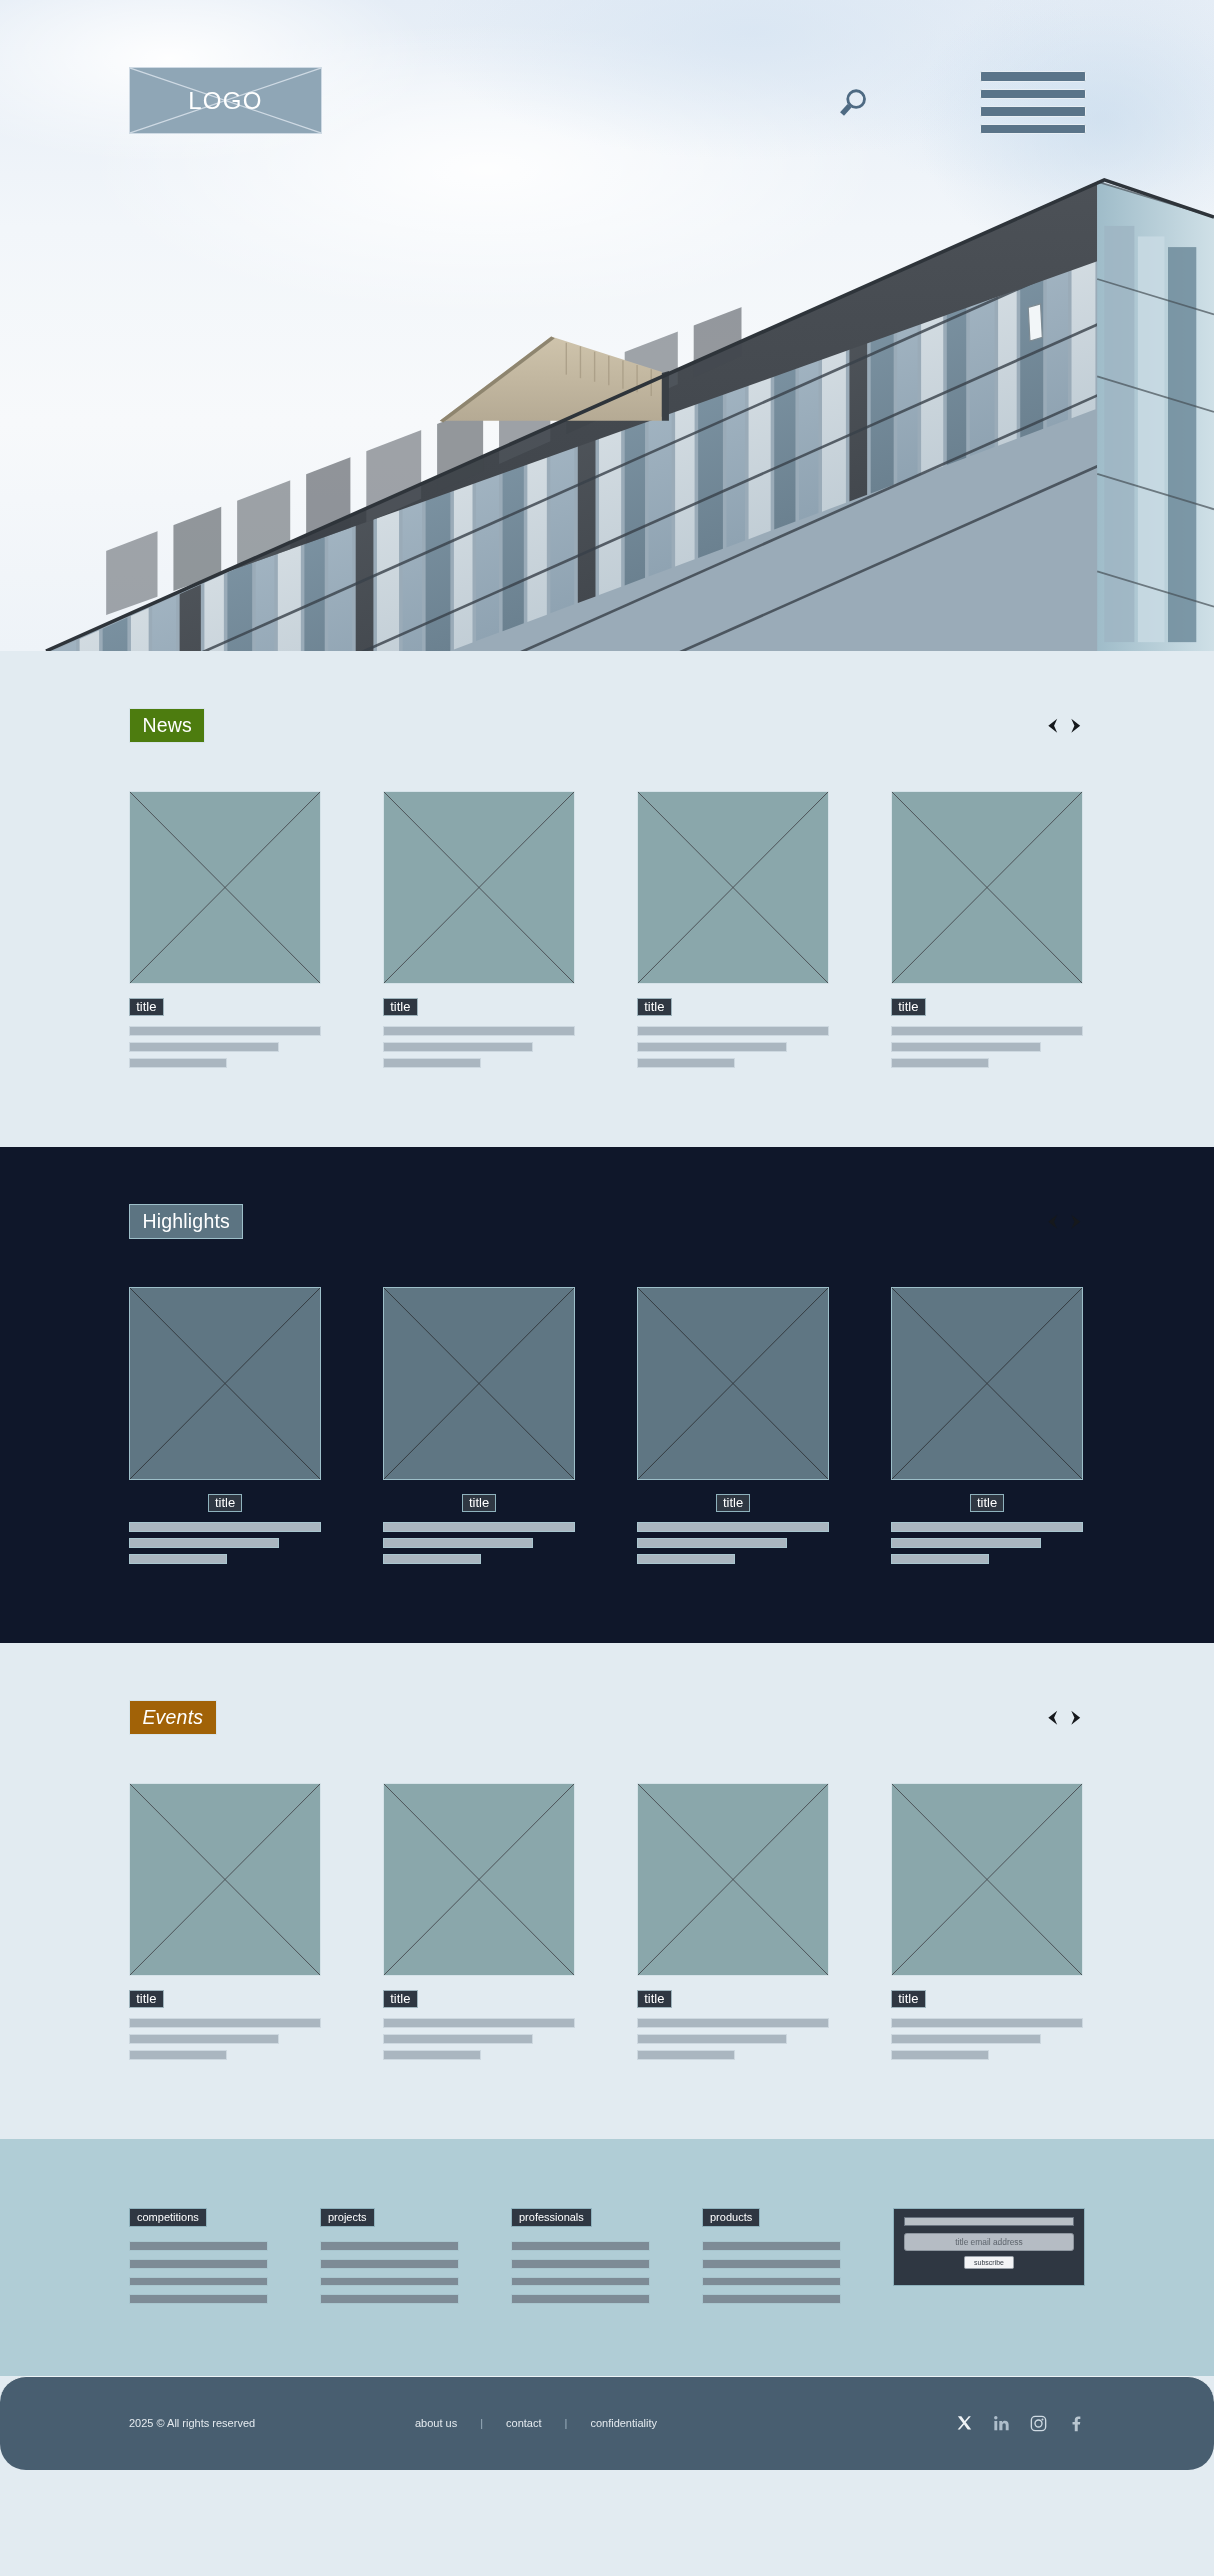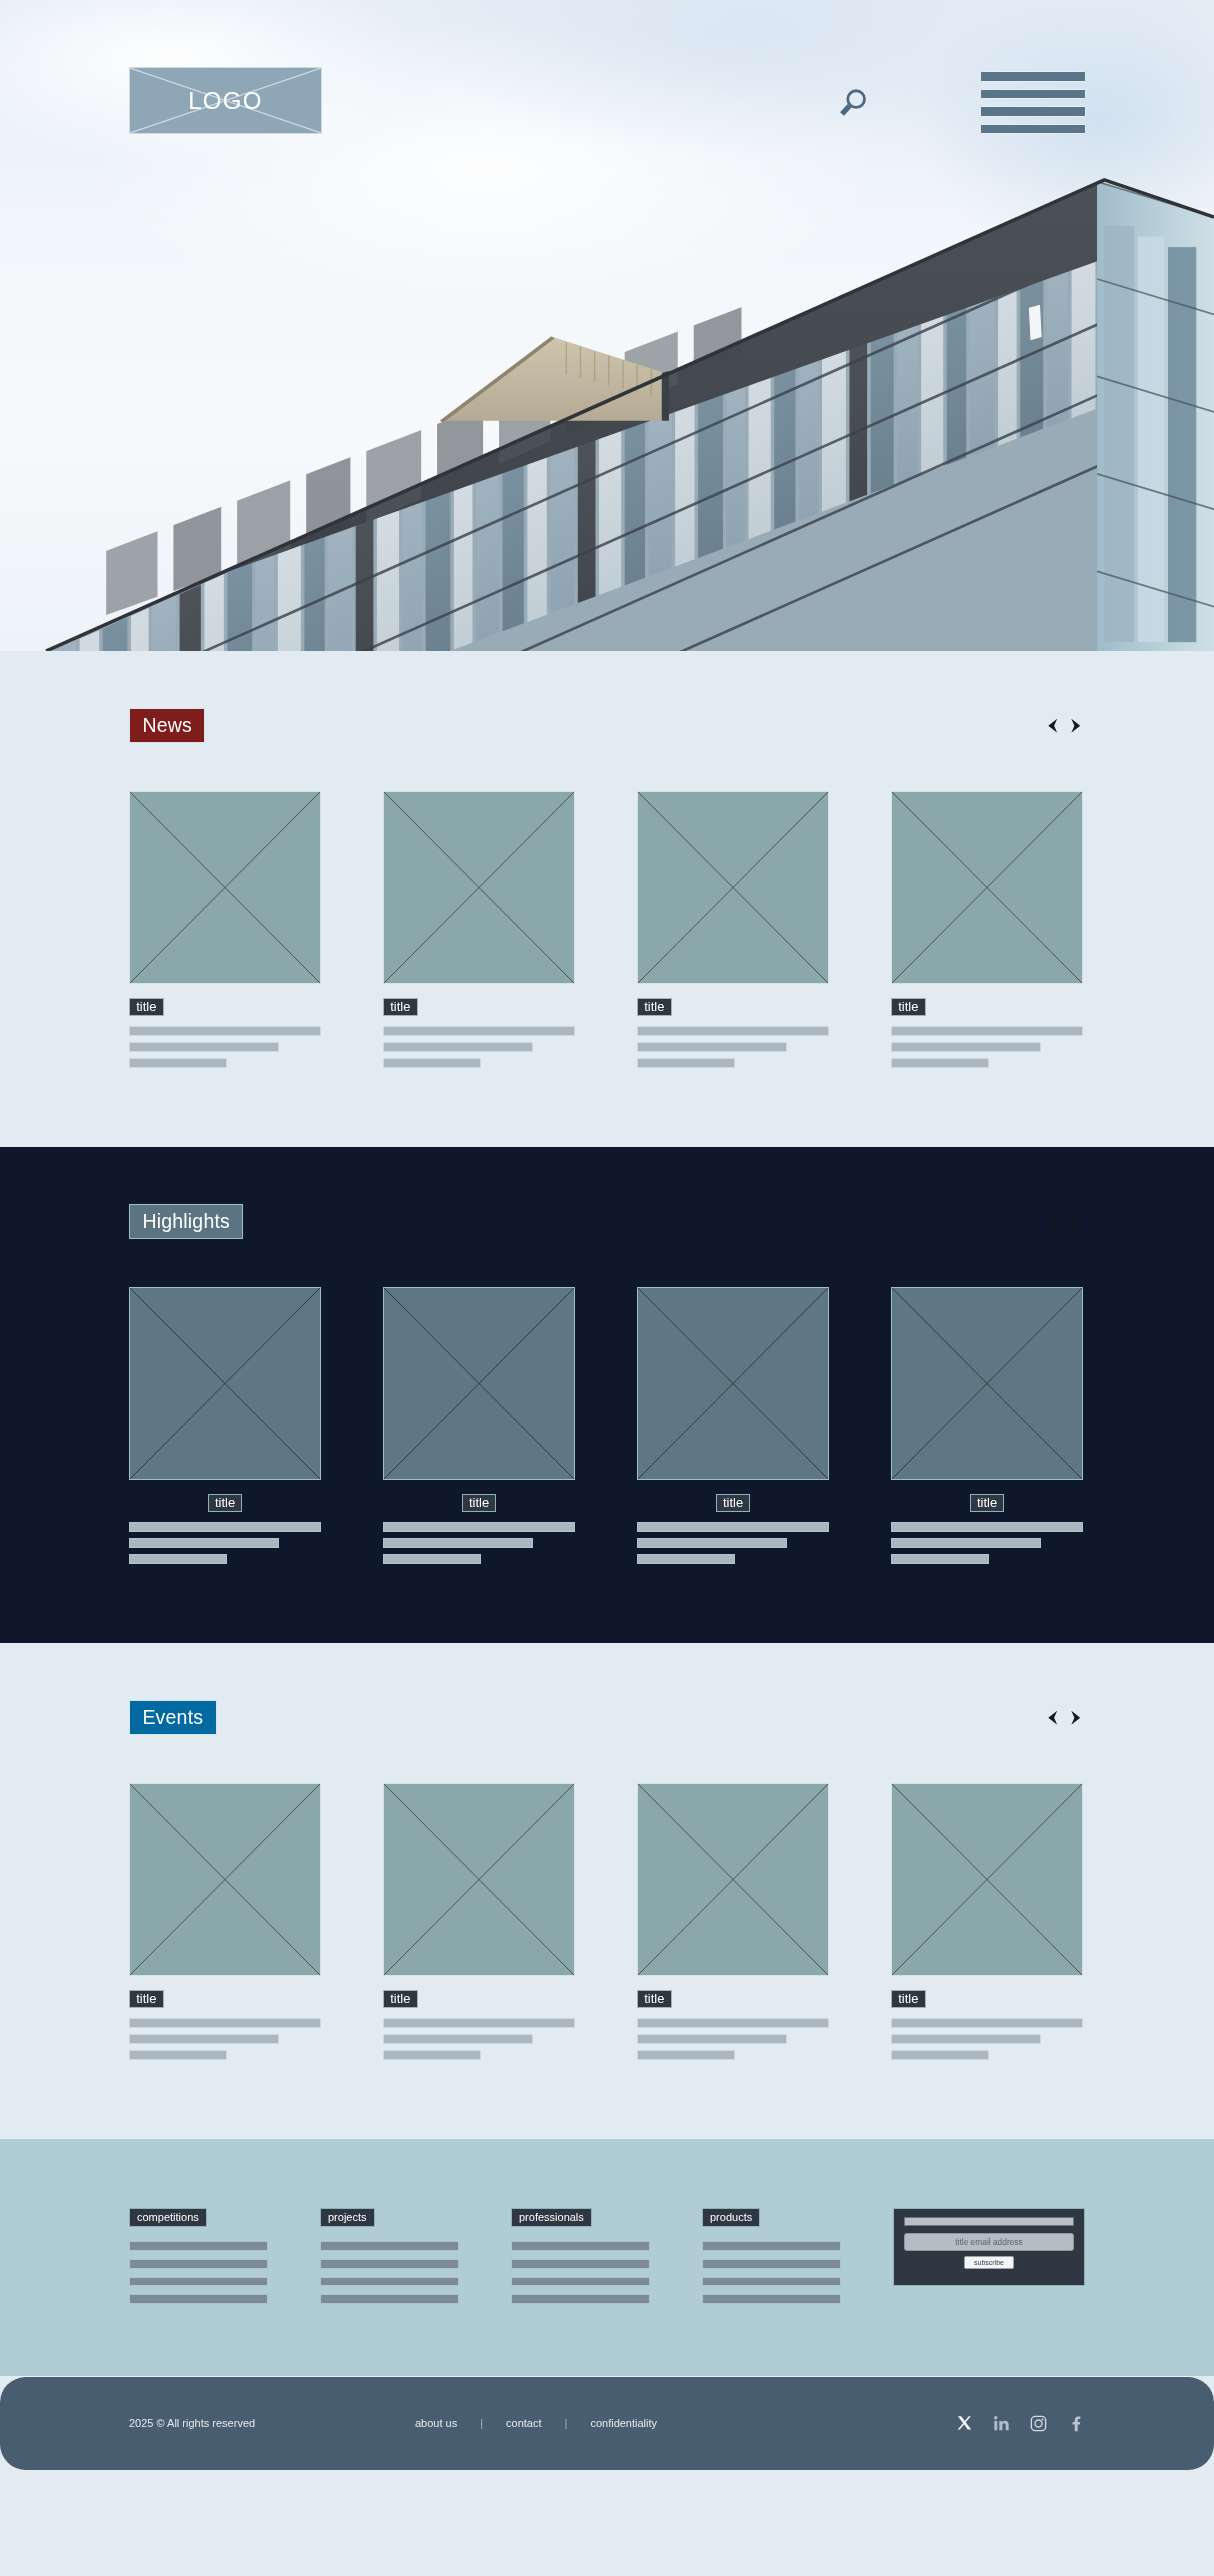--- a/index.html
+++ b/index.html
@@ -77,23 +77,23 @@
   .sec-head {
     display:flex; align-items:center; justify-content:space-between;
     height:35px; margin-bottom:48px;
   }
   .sec-label {
     display:inline-flex; align-items:center;
     height:35px; padding:0 12.4px;
     color:#ffffff; font-size:19.5px; letter-spacing:0.2px;
     border:0.9px solid #d7e4ea;
   }
-  .sec-news .sec-label       { background:#7f1d1d; }
+  .sec-news .sec-label       { background:#4d7c0f; }
   .sec-highlights .sec-label { background:#5c7482; border-color:#9dbfc9; }
-  .sec-events .sec-label     { background:#0369a1; }
+  .sec-events .sec-label     { background:#a16207;font-style:italic; }
 
   .arrows { display:flex; align-items:center; gap:3.5px; }
   .arrows svg { display:block; }
   .arrow-btn { cursor:pointer; line-height:0; }
 
   .cards { display:flex; gap:62px; }
   .card { width:192px; }
   .ph {
     position:relative; width:192px; height:193px;
     border:0.9px solid #d5e2e8;

